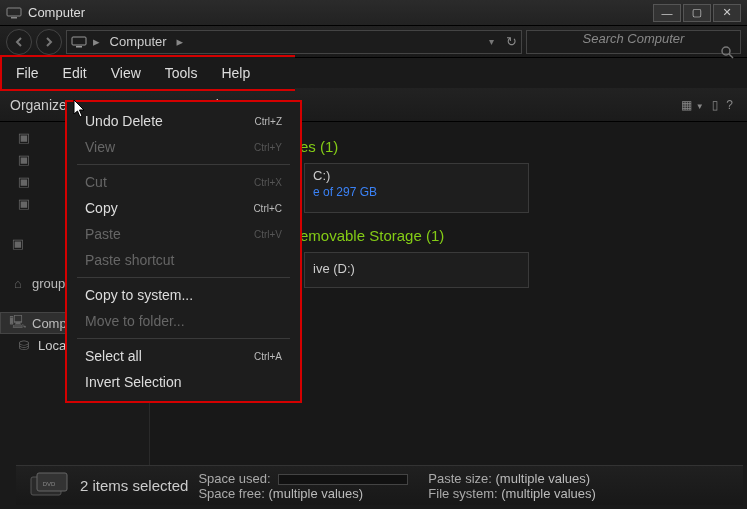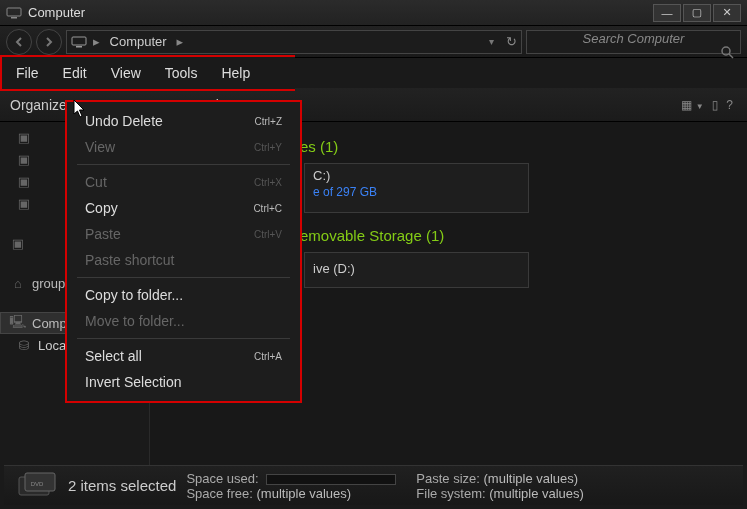--- a/index.html
+++ b/index.html
@@ -58,21 +58,21 @@
 
 .editmenu { position:absolute; left:65px; top:100px; width:237px; background:#1d1d1d; border:2px solid #d40000; z-index:40; padding:6px 4px; }
 .editmenu .erow { height:26px; display:flex; align-items:center; padding:0 14px; color:#ddd; font-size:14px; }
 .editmenu .erow.disabled { color:#666; }
 .editmenu .erow .elabel { flex:1; }
 .editmenu .erow .eshort { color:#bbb; font-size:10px; }
 .editmenu .erow.disabled .eshort { color:#555; }
 .editmenu .esep { height:1px; background:#3a3a3a; margin:4px 6px; }
 
 
-.statusbar { position:absolute; bottom:4px; left:4px; right:4px; height:40px; background:linear-gradient(#202020,#181818); border-top:1px solid #333; display:flex; align-items:center; padding:2px 10px; color:#ccc; font-size:13px; }
+.statusbar { position:absolute; bottom:4px; left:16px; right:4px; height:40px; background:linear-gradient(#202020,#181818); border-top:1px solid #333; display:flex; align-items:center; padding:2px 10px; color:#ccc; font-size:13px; }
 .statusbar .thumb { width:46px; height:34px; display:flex; align-items:center; justify-content:center; color:#555; margin-right:8px; }
 .statusbar .stext { font-size:15px; margin-right:10px; }
 .statusbar .grid { display:grid; grid-template-columns:auto auto; column-gap:20px; row-gap:0; font-size:13px; color:#bbb; }
 .statusbar .grid .lbl { color:#aaa; }
 .statusbar .bar { display:inline-block; width:130px; height:11px; background:#111; border:1px solid #444; vertical-align:middle; margin-left:4px; }
 
 
 .menubar-row { height:30px; background:#1a1a1a; display:flex; align-items:center; }
 
 svg { display:block; }
@@ -229,21 +229,21 @@
     </div>
   <div class="erow disabled">
       <span class="elabel">Paste</span>
       <span class="eshort">Ctrl+V</span>
     </div>
   <div class="erow disabled">
       <span class="elabel">Paste shortcut</span>
     </div>
   <div class="esep"></div>
   <div class="erow">
-      <span class="elabel">Copy to folder...</span>
+      <span class="elabel">Copy to system...</span>
     </div>
   <div class="erow disabled">
       <span class="elabel">Move to folder...</span>
     </div>
   <div class="esep"></div>
   <div class="erow">
       <span class="elabel">Select all</span>
       <span class="eshort">Ctrl+A</span>
     </div>
   <div class="erow">

